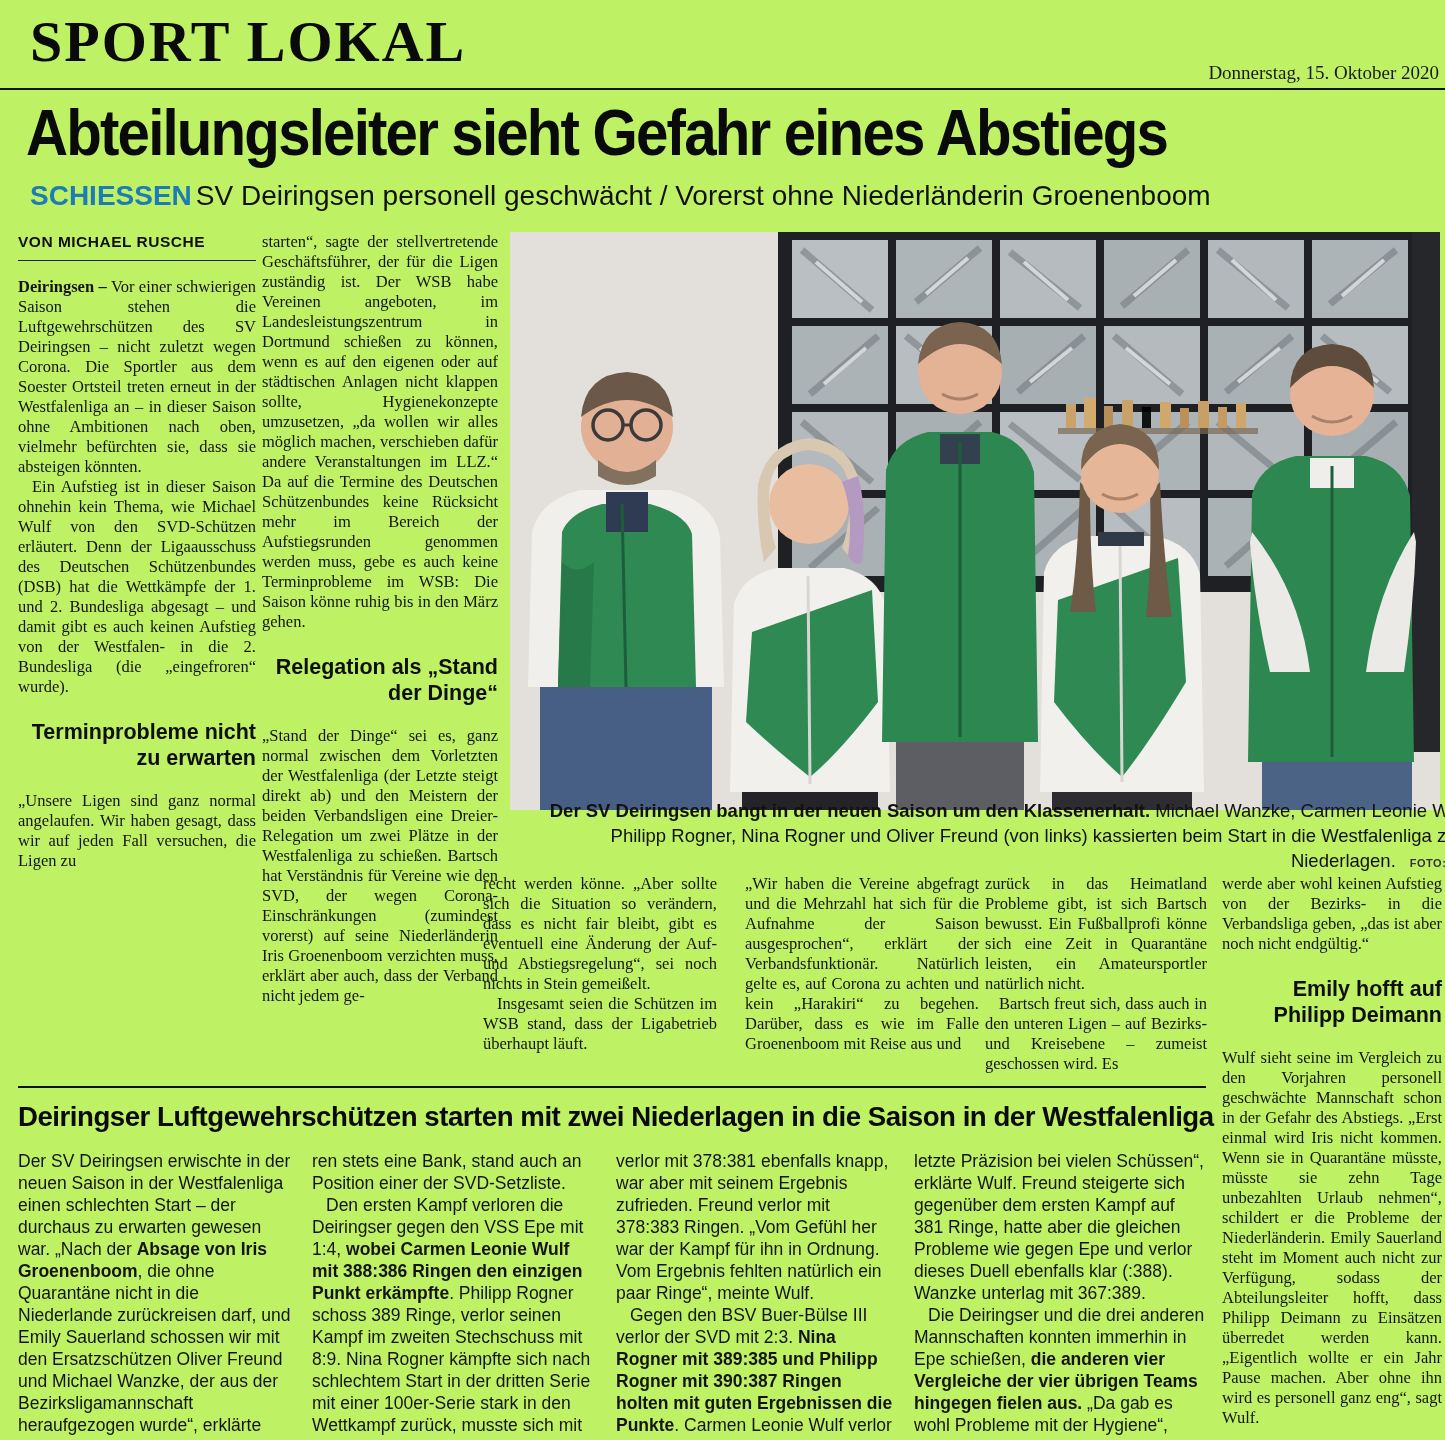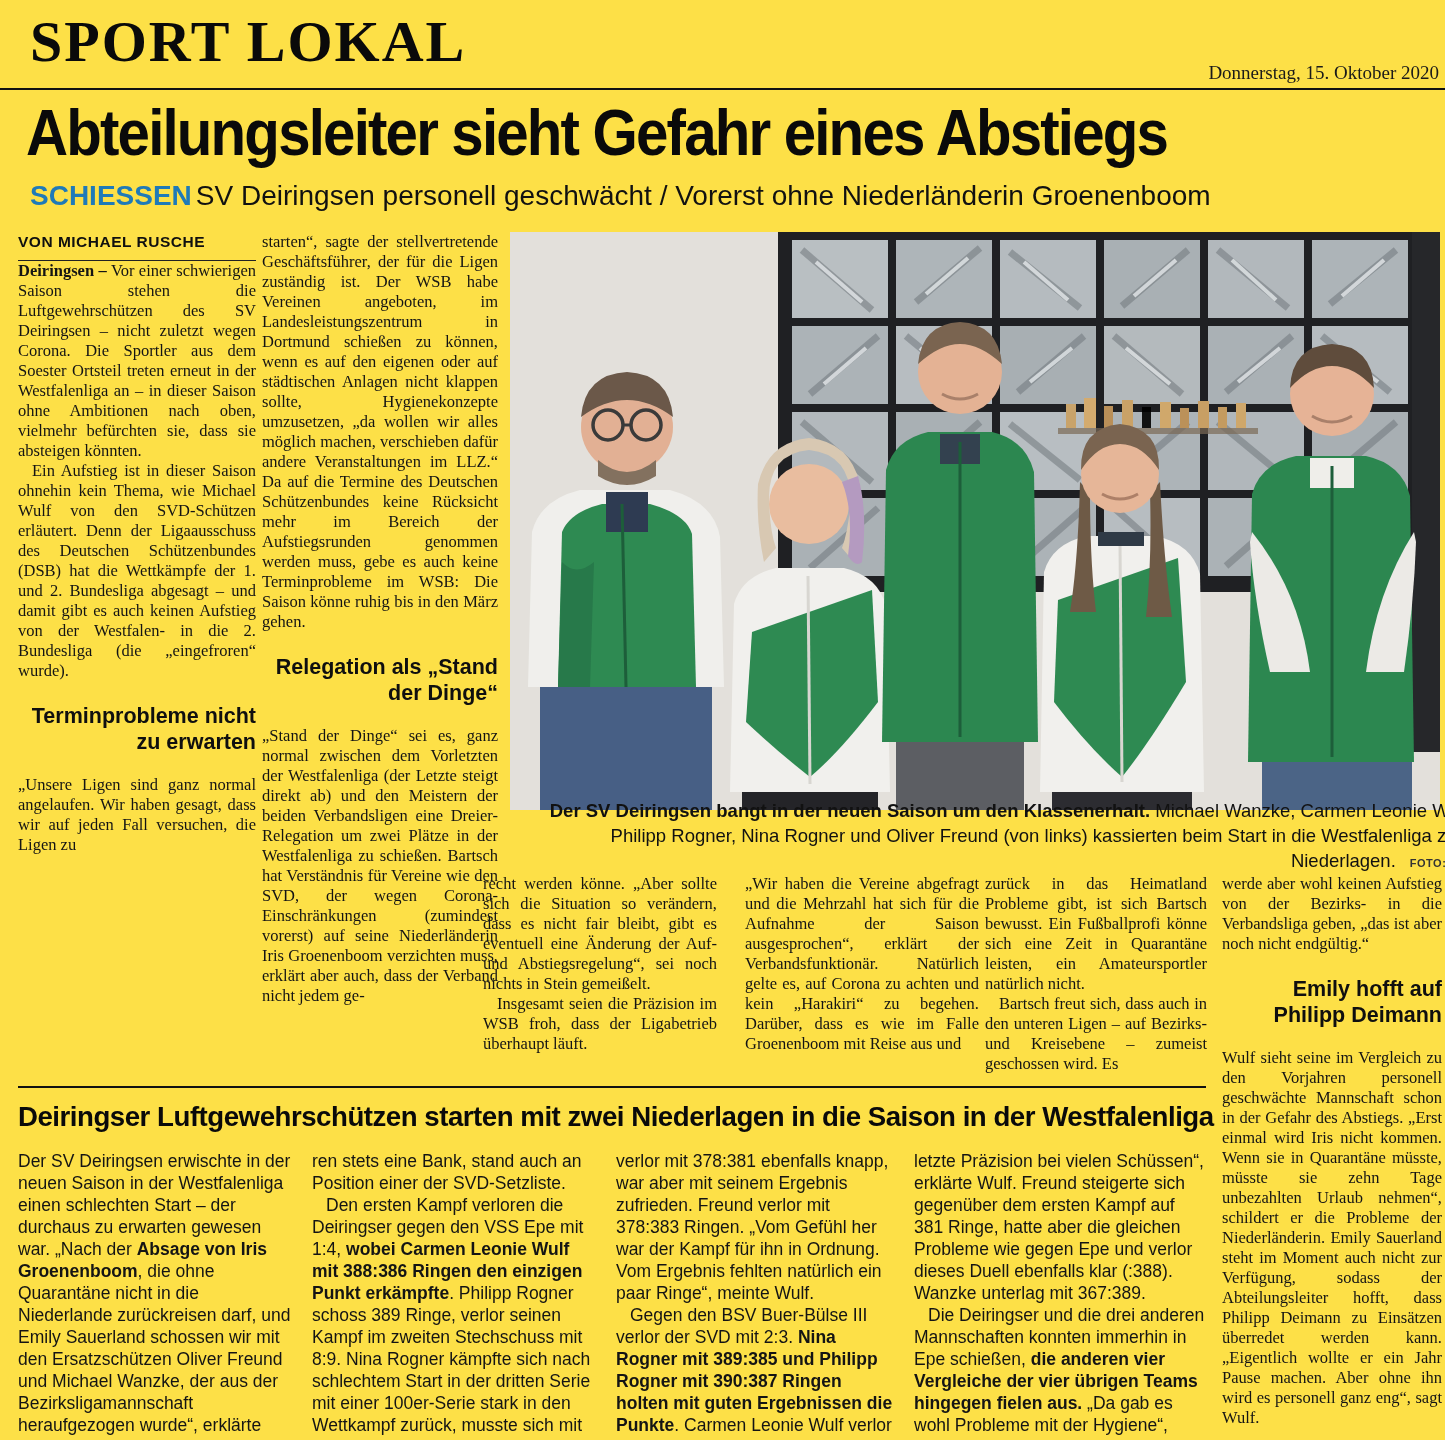--- a/index.html
+++ b/index.html
@@ -1,16 +1,16 @@
 <!DOCTYPE html>
 <html lang="de"><head>
 <meta charset="utf-8">
 <style>
   html,body{margin:0;padding:0;background:#fff;}
-  .page{position:relative;width:1445px;height:1440px;background:#fde047;overflow:hidden;
+  .page{position:relative;width:1445px;height:1440px;background:#bef264;overflow:hidden;
         font-family:"Liberation Serif",serif;color:#141414;text-decoration:underline;}
 
   
   .masthead-title{position:absolute;left:30px;top:8px;font-family:"Liberation Serif",serif;
         font-weight:700;font-size:58px;letter-spacing:2px;color:#0a0a0a;}
   .masthead-date{position:absolute;right:6px;top:42px;font-size:19px;color:#1a1a1a;margin-top:20px;}
   .masthead-rule{position:absolute;left:0;top:88px;width:1445px;height:2px;background:#111;}
 
   
   .headline{position:absolute;left:26px;top:96px;width:1540px;font-family:"Liberation Sans",sans-serif;
@@ -22,21 +22,21 @@
 
   
   .col{position:absolute;overflow:hidden;text-align:justify;font-size:16.5px;line-height:20px;}
   .col p{margin:0;}
   .col p + p{text-indent:14px;}
   .lead-loc{font-weight:700;}
   .subhead{font-family:"Liberation Sans",sans-serif;font-weight:700;font-size:21.5px;line-height:26px;
         text-align:right;margin:22px 0 20px 0;text-indent:0;color:#0f0f0f;}
 
   .byline{font-family:"Liberation Sans",sans-serif;font-weight:700;font-size:15.5px;letter-spacing:.5px;
-        color:#0f0f0f;padding-bottom:8px;border-bottom:1.5px solid #222;margin-bottom:0;text-align:left;}
+        color:#0f0f0f;padding-bottom:8px;border-bottom:1.5px solid #222;margin-bottom:16px;text-align:left;}
 
   
   .photo{position:absolute;left:510px;top:232px;width:930px;height:578px;background:#ddd;}
   .photo svg{display:block;}
   .caption{position:absolute;left:510px;top:798px;width:932px;font-family:"Liberation Sans",sans-serif;
         font-size:18.5px;line-height:25px;text-align:right;color:#111;margin-left:32px;}
   .caption b{font-weight:700;}
   .credit{font-size:11px;font-weight:700;color:#333;letter-spacing:.5px;margin-left:14px;}
 
   
@@ -234,21 +234,21 @@
       </g>
     </svg>
   </figure>
 
   <div class="caption">
     <b>Der SV Deiringsen bangt in der neuen Saison um den Klassenerhalt.</b><span> Michael Wanzke, Carmen Leonie Wulf, Philipp Rogner, Nina Rogner und Oliver Freund (von links) kassierten beim Start in die Westfalenliga zwei Niederlagen.</span><span class="credit">FOTO: SVD</span>
   </div>
 
   <div class="col" style="left:483px;top:874px;width:234px;height:206px;">
     <p>recht werden könne. „Aber sollte sich die Situation so verändern, dass es nicht fair bleibt, gibt es eventuell eine Änderung der Auf- und Abstiegsregelung“, sei noch nichts in Stein gemeißelt.</p>
-    <p>Insgesamt seien die Präzision im WSB froh, dass der Ligabetrieb überhaupt läuft.</p>
+    <p>Insgesamt seien die Schützen im WSB stand, dass der Ligabetrieb überhaupt läuft.</p>
   </div>
   <div class="col" style="left:745px;top:874px;width:234px;height:206px;">
     <p>„Wir haben die Vereine abgefragt und die Mehrzahl hat sich für die Aufnahme der Saison ausgesprochen“, erklärt der Verbandsfunktionär. Natürlich gelte es, auf Corona zu achten und kein „Harakiri“ zu begehen. Darüber, dass es wie im Falle Groenenboom mit Reise aus und</p>
   </div>
   <div class="col" style="left:985px;top:874px;width:222px;height:206px;">
     <p>zurück in das Heimatland Probleme gibt, ist sich Bartsch bewusst. Ein Fußballprofi könne sich eine Zeit in Quarantäne leisten, ein Amateursportler natürlich nicht.</p>
     <p>Bartsch freut sich, dass auch in den unteren Ligen – auf Bezirks- und Kreisebene – zumeist geschossen wird. Es</p>
   </div>
 
   <div class="col" style="left:1222px;top:874px;width:220px;height:560px;">

